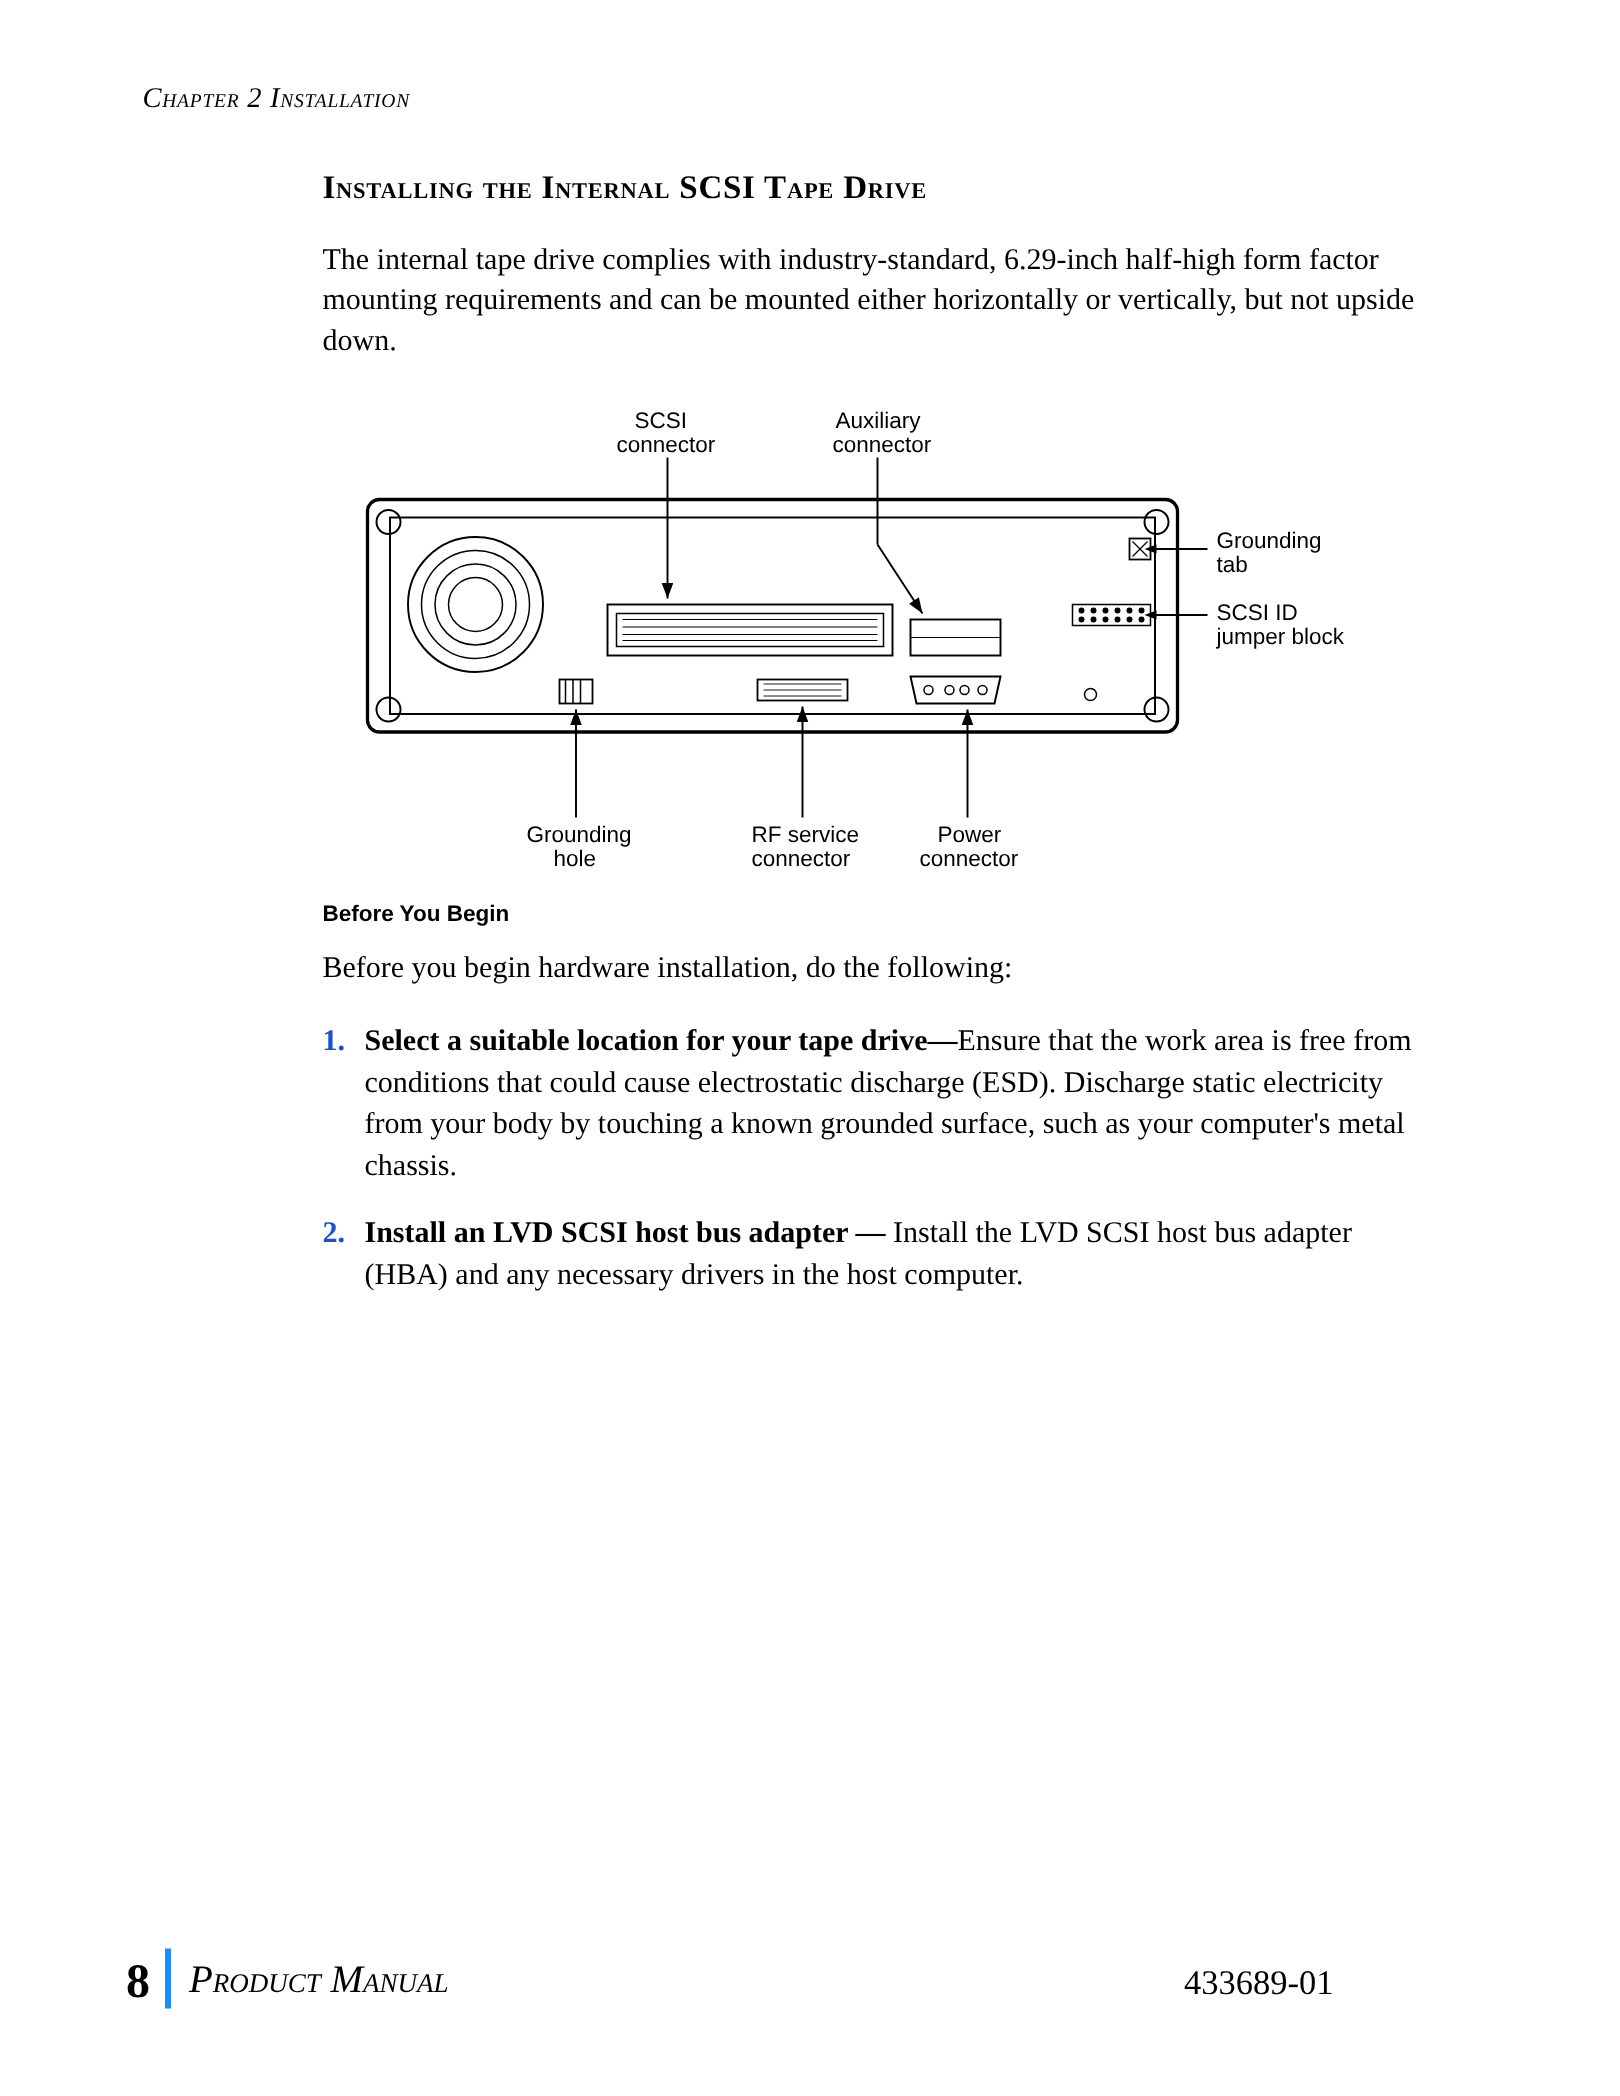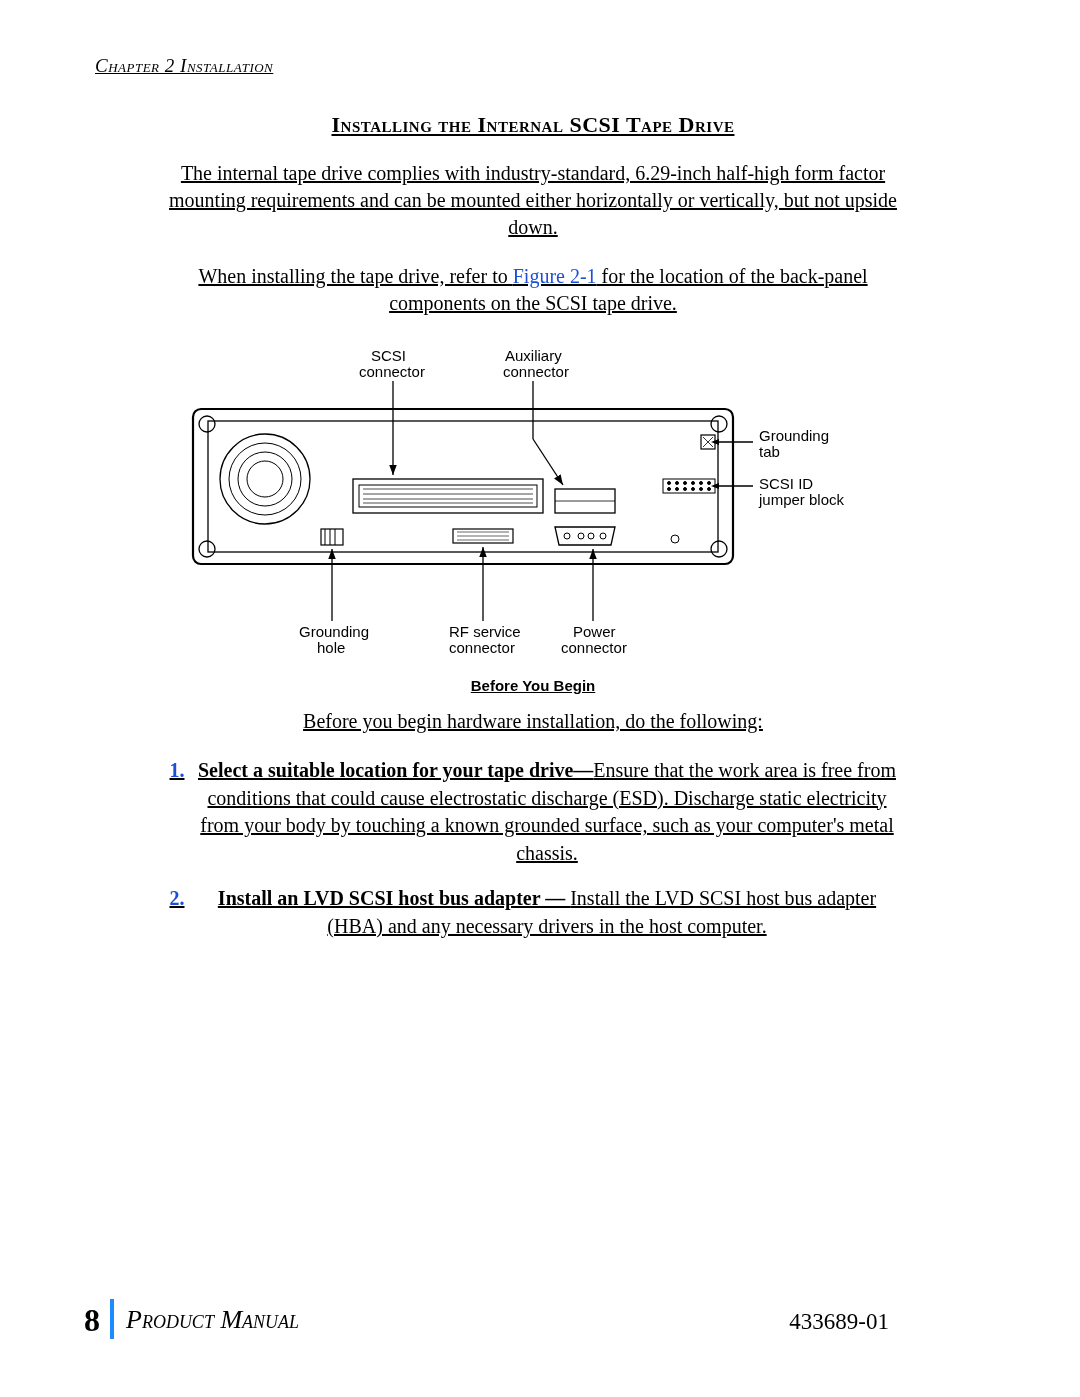--- a/index.html
+++ b/index.html
@@ -1,19 +1,19 @@
 <!DOCTYPE html>
 <html><head>
 <meta charset="utf-8">
 <style>
   * { box-sizing: border-box; margin: 0; padding: 0; }
   html, body { width: 1080px; height: 1397px; background: #fff; font-family: Georgia, 'Times New Roman', serif; color: #000; }
-  .page { position: relative; width: 984px; height: 1397px; padding: 55px 49px 60px 95px; text-decoration: underline; }
+  .page { position: relative; width: 984px; height: 1397px; padding: 55px 49px 60px 95px; }
   .chapter-header { font-variant: small-caps; font-style: italic; font-size: 19px; letter-spacing: 0.5px; margin-bottom: 35px; }
-  .content-col { margin-left: 68px; width: 740px; text-align: center; }
+  .content-col { margin-left: 120px; width: 740px; }
   .section-heading { font-weight: bold; font-variant: small-caps; font-size: 22px; letter-spacing: 0.5px; margin-bottom: 22px; }
   .body-para { font-size: 20px; line-height: 1.35; margin-bottom: 22px; }
   .figure-link { color: #1a4fd6; }
   .figure-wrap { margin: 8px -40px 18px 0; }
   .figure-svg { display: block; }
   .figure-caption { font-style: italic; font-size: 19px; margin-bottom: 40px; }
   .figure-caption .bold { font-weight: bold; }
   .subheading { font-family: Arial, Helvetica, sans-serif; font-weight: bold; font-size: 15px; margin-bottom: 14px; }
   .ol { list-style: none; padding: 0; }
   .ol li { display: flex; font-size: 20px; line-height: 1.38; margin-bottom: 18px; }
@@ -33,23 +33,20 @@
 <div class="page">
 
   <div class="chapter-header">Chapter 2   Installation</div>
 
   <div class="content-col">
 
     <div class="section-heading">Installing the Internal SCSI Tape Drive</div>
 
     <p class="body-para">The internal tape drive complies with industry-standard, 6.29-inch half-high form factor mounting requirements and can be mounted either horizontally or vertically, but not upside down.</p>
 
-    <p class="body-para">
-      <span>When installing the tape drive, refer to </span><span class="figure-link">Figure 2-1</span><span> for the location of the back-panel components on the SCSI tape drive.</span>
-    </p>
 
     <div class="figure-wrap">
       <svg class="figure-svg" width="720" height="320" viewBox="0 0 720 320">
 
         <rect x="30" y="70" width="540" height="155" rx="8" ry="8" fill="none" stroke="#000" stroke-width="2.2"></rect>
 
         <rect x="45" y="82" width="510" height="131" fill="none" stroke="#000" stroke-width="1.3"></rect>
 
         <circle cx="44" cy="85" r="8" fill="none" stroke="#000" stroke-width="1.3"></circle>
         <circle cx="556" cy="85" r="8" fill="none" stroke="#000" stroke-width="1.3"></circle>

